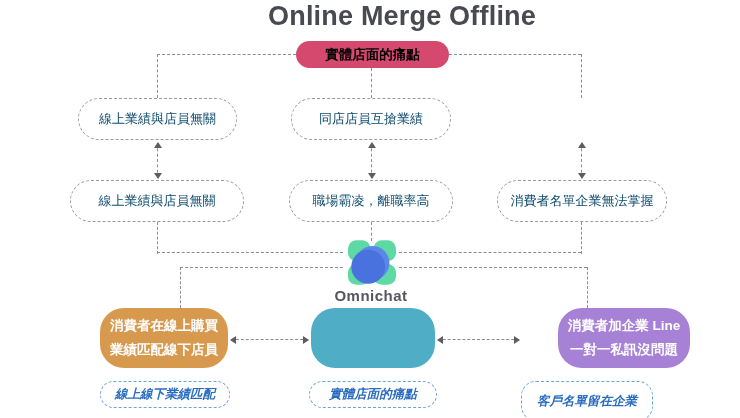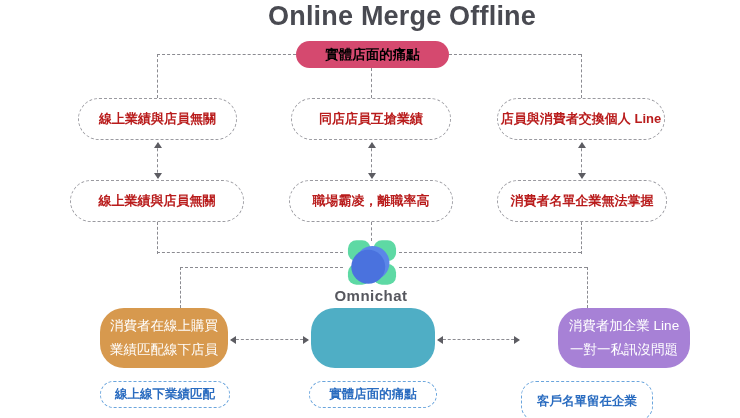--- a/index.html
+++ b/index.html
@@ -9,47 +9,47 @@
 
   .title { position:absolute; top:1px; left:0; width:100%; text-align:center;
            font-size:27px; font-weight:800; color:#494a51; letter-spacing:.2px;margin-left:32px; }
 
   .pill { position:absolute; display:flex; align-items:center; justify-content:center;
           background:#d5496f; color:#000000; font-weight:700; font-size:13.5px;
           border-radius:15px; }
 
   .dash-box { position:absolute; display:flex; align-items:center; justify-content:center;
               border:1.6px dashed #9a9aa0; border-radius:21px; background:#fff;
-              color:#b91c1c; font-weight:700; font-size:13px; text-align:center; }
+              color:#0c4a6e; font-weight:400; font-size:13px; text-align:center; }
 
   .hline { position:absolute; height:0; border-top:1.6px dashed #8b8b91; }
   .vline { position:absolute; width:0; border-left:1.6px dashed #8b8b91; }
 
   
   .varr::before, .varr::after { content:""; position:absolute; left:-4.3px;
       border-left:4px solid transparent; border-right:4px solid transparent; }
   .varr::before { top:-1px; border-bottom:6px solid #5c5c62; }
   .varr::after  { bottom:-1px; border-top:6px solid #5c5c62; }
 
   
   .harr::before, .harr::after { content:""; position:absolute; top:-4.3px;
       border-top:4px solid transparent; border-bottom:4px solid transparent; }
   .harr::before { left:-1px;  border-right:6px solid #5c5c62; }
   .harr::after  { right:-1px; border-left:6px solid #5c5c62; }
 
   .solution { position:absolute; display:flex; flex-direction:column; align-items:center;
               justify-content:center; row-gap:3px; border-radius:24px;
-              color:#ffffff; font-weight:400; font-size:13.5px; line-height:1.5; text-align:center; }
+              color:#ffffff; font-weight:700; font-size:13.5px; line-height:1.5; text-align:center; }
   .sol-orange { background:#d7994e; }
   .sol-teal   { background:#4faec5; }
   .sol-purple { background:#a781d6;margin-left:36px; }
 
   .tag { position:absolute; display:flex; align-items:center; justify-content:center;
          border:1.6px dashed #6aa5dd; border-radius:15px; background:#fff;
-         color:#2a6cc0; font-weight:700; font-size:12.5px; }
+         color:#2a6cc0; font-weight:700; font-size:12.5px;font-style:italic; }
 
   .logo-icon { position:absolute; }
   .brand { position:absolute; text-align:center; color:#56575e;
            font-weight:700; font-size:15px; letter-spacing:.5px; }
 </style>
 </head>
 <body>
 
 <div class="canvas">
 
@@ -58,21 +58,20 @@
   <div class="pill" style="left:296px; top:41px; width:153px; height:27px;">實體店面的痛點</div>
 
   <div class="hline" style="left:157px; top:54px; width:139px;"></div>
   <div class="vline" style="left:157px; top:54px; height:44px;"></div>
   <div class="hline" style="left:449px; top:54px; width:132px;"></div>
   <div class="vline" style="left:581px; top:54px; height:44px;"></div>
   <div class="vline" style="left:371px; top:68px; height:30px;"></div>
 
   <div class="dash-box" style="left:78px;  top:98px; width:159px; height:42px;">線上業績與店員無關</div>
   <div class="dash-box" style="left:291px; top:98px; width:160px; height:42px;">同店店員互搶業績</div>
-  <div class="dash-box" style="left:497px; top:98px; width:168px; height:42px;">店員與消費者交換個人 Line</div>
 
   <div class="vline varr" style="left:157px; top:143px; height:35px;"></div>
   <div class="vline varr" style="left:371px; top:143px; height:35px;"></div>
   <div class="vline varr" style="left:581px; top:143px; height:35px;"></div>
 
   <div class="dash-box" style="left:70px;  top:180px; width:174px; height:42px;">線上業績與店員無關</div>
   <div class="dash-box" style="left:289px; top:180px; width:164px; height:42px;">職場霸凌，離職率高</div>
   <div class="dash-box" style="left:497px; top:180px; width:170px; height:42px;">消費者名單企業無法掌握</div>
 
   <div class="vline" style="left:157px; top:222px; height:32px;"></div>

